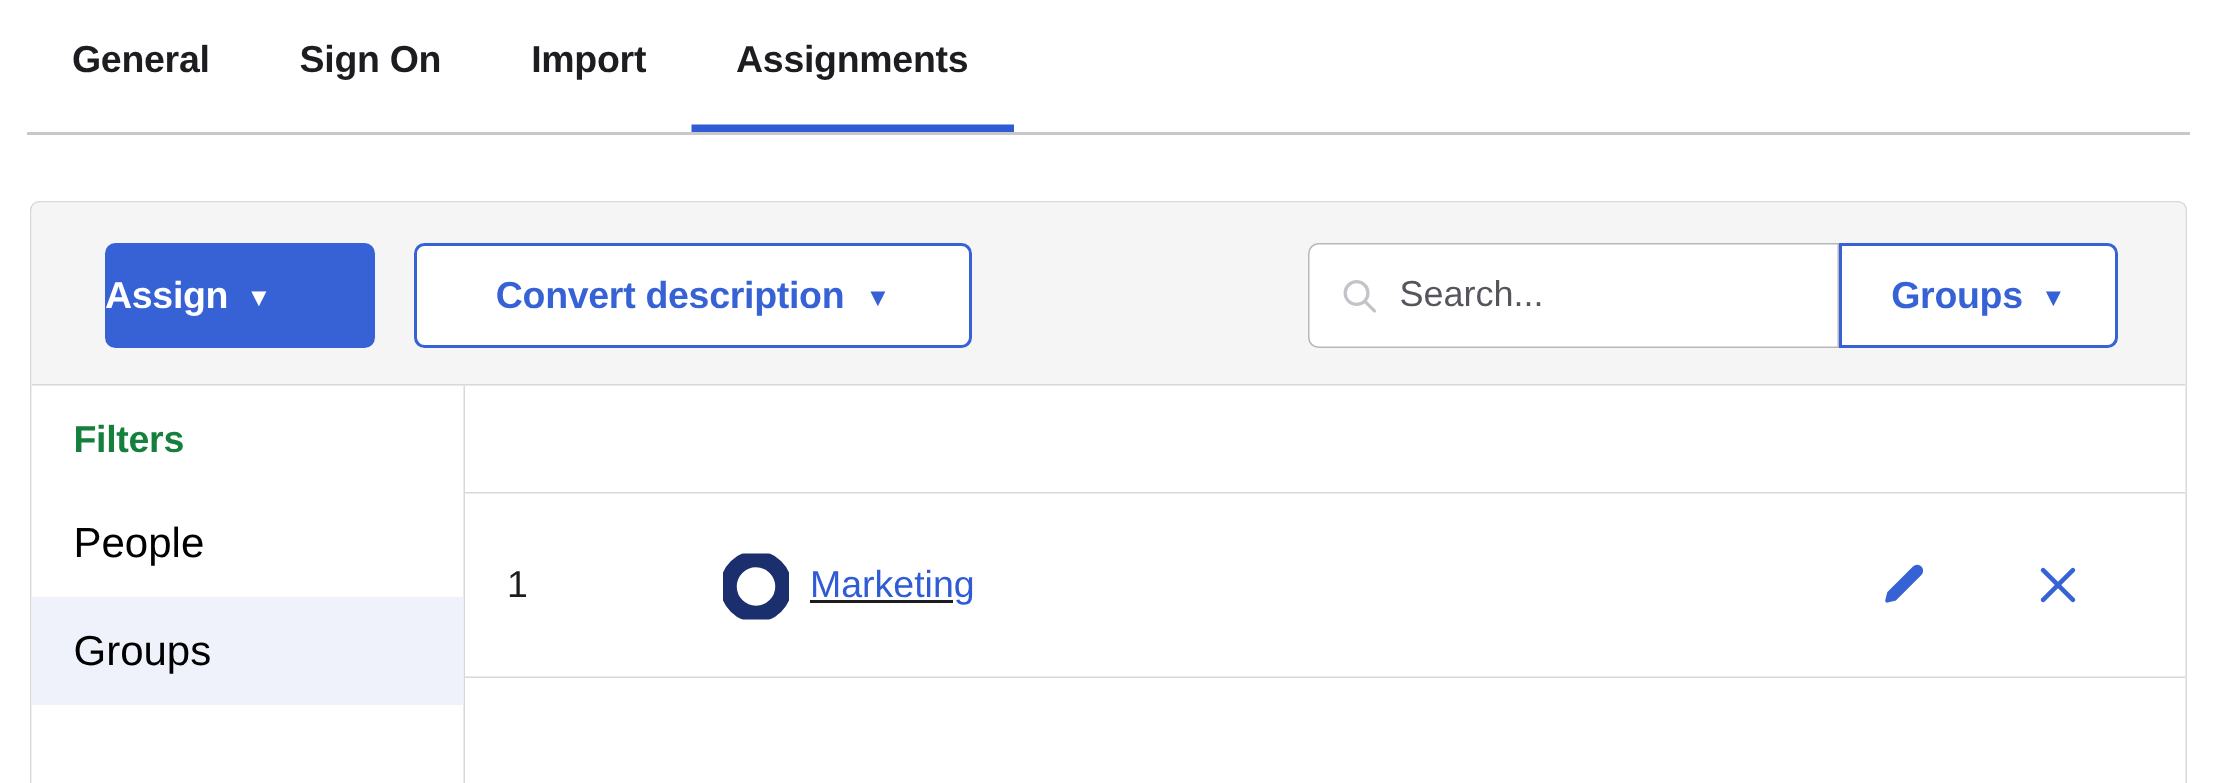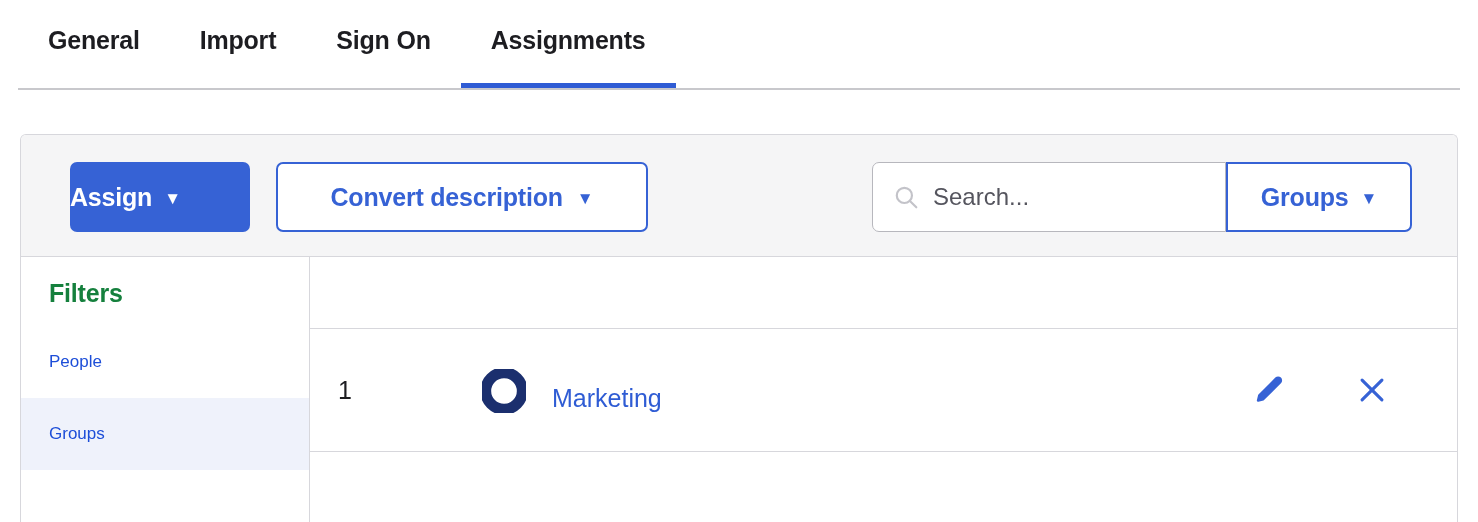--- a/index.html
+++ b/index.html
@@ -221,22 +221,22 @@
     font-weight: bold;
     letter-spacing: -0.2px;
     padding: 22px 0 0 28px;
     color: #15803d;
   }
   .filter-item {
     height: 72px;
     display: flex;
     align-items: center;
     padding-left: 28px;
-    font-size: 17px;
-    color: #1d4ed8;
+    font-size: 28px;
+    color: #000000;
     cursor: pointer;
     box-sizing: border-box;
   }
   .filter-item.first { margin-top: 18px; }
   .filter-item.selected { background: #eff2fb; }
 
   .table {
     flex: 1 1 auto;
     box-sizing: border-box;
   }
@@ -276,22 +276,23 @@
     padding-left: 28px;
     box-sizing: border-box;
     font-size: 25px;
     color: #1d1d21;
   }
   .cell-assignment {
     flex: 1 1 auto;
     padding-left: 24px;
     box-sizing: border-box;
     display: flex;
-    align-items: flex-end;
-    gap: 12px;
+    align-items: center;
+    gap: 0;
+    text-decoration: underline;
   }
   .group-icon {
     flex: 0 0 auto;
     width: 44px;
     height: 44px;
     margin-right: 14px;
     margin-top: 2px;
     display: block;
   }
   .assign-text { display: block; }
@@ -333,24 +334,24 @@
 </style>
 </head>
 <body>
 
 <div class="tabbar">
   <div class="tabs">
     <div class="tab">
       <span>General</span>
     </div>
     <div class="tab">
+      <span>Sign On</span>
+    </div>
+    <div class="tab">
       <span>Import</span>
-    </div>
-    <div class="tab">
-      <span>Sign On</span>
     </div>
     <div class="tab active">
       <span>Assignments</span>
     </div>
   </div>
   <div class="tabbar-rule"></div>
 </div>
 
 <div class="panel">
 

